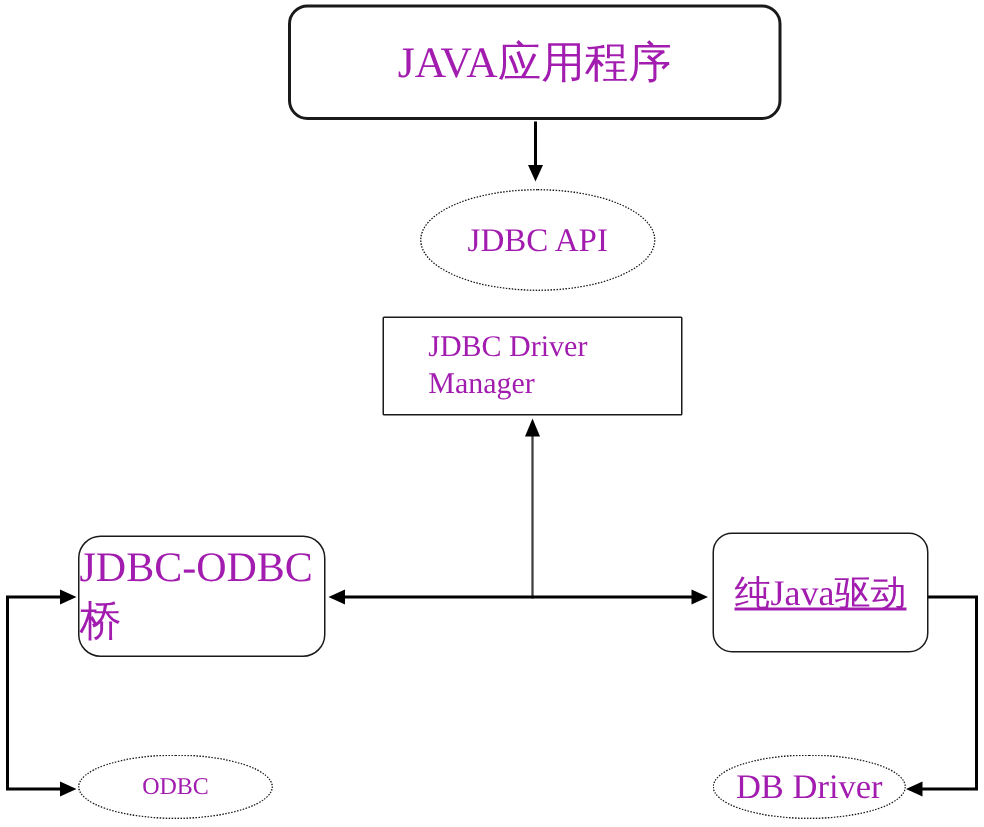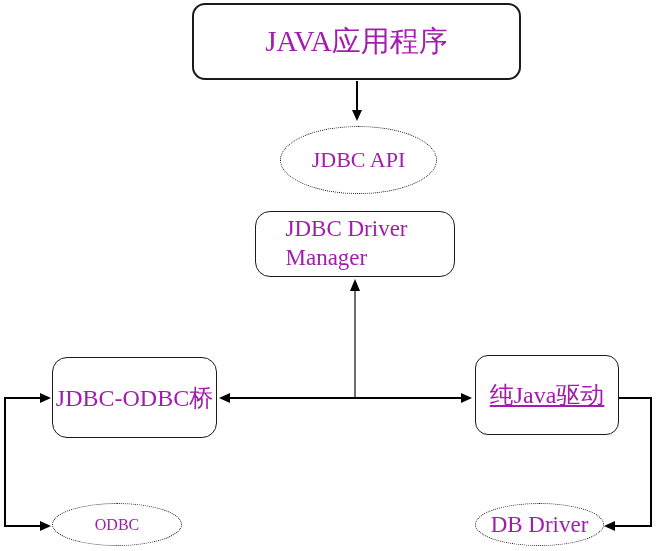--- a/index.html
+++ b/index.html
@@ -38,32 +38,32 @@
     border-width: 2px;
     border-radius: 13px;
     font-size: 29px;
   }
   #node-jdbc-api {
     left: 280px; top: 126px; width: 157px; height: 68px;
     font-size: 22px;
   }
   #node-driver-manager {
     left: 255px; top: 211px; width: 200px; height: 66px;
-    border-radius: 15px;
-    font-size: 23px;
+    border-radius: 1px;
+    font-size: 20px;
     line-height: 1.25;
     padding-left: 11px;
   }
   #node-driver-manager .label-inner {
     max-width: 150px;
   }
   #node-jdbc-odbc {
     left: 52px; top: 357px; width: 165px; height: 81px;
     border-radius: 15px;
-    font-size: 24px;
+    font-size: 28px;
   }
   #node-pure-java {
     left: 475px; top: 355px; width: 144px; height: 80px;
     border-radius: 13px;
     font-size: 24px;
     text-decoration: underline;
   }
   #node-odbc {
     left: 52px; top: 503px; width: 130px; height: 43px;
     font-size: 16px;

